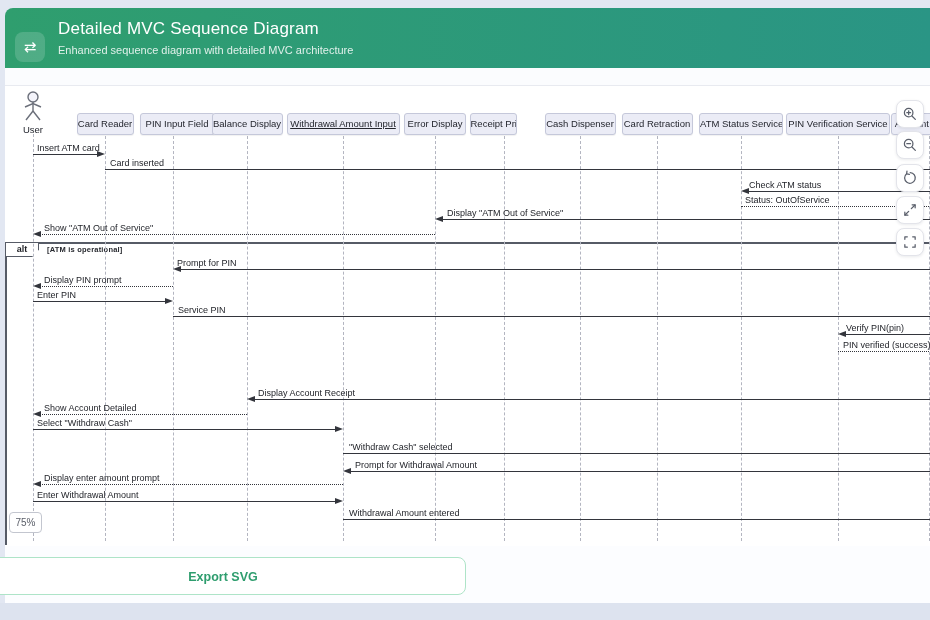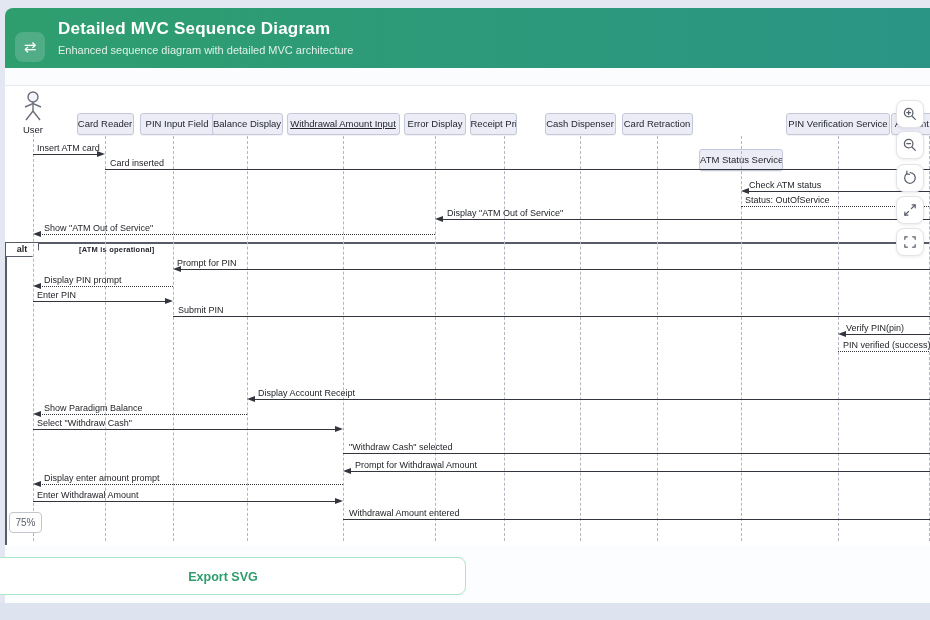--- a/index.html
+++ b/index.html
@@ -5,21 +5,21 @@
   html,body{margin:0;padding:0;}
   body{font-family:"Liberation Sans","DejaVu Sans",sans-serif;}
   #page{position:relative;width:930px;height:620px;background:#e2e7f2;overflow:hidden;}
 
   
   #panel-mid{position:absolute;left:5px;top:68px;width:925px;height:17px;background:#fbfcfe;}
   #header{position:absolute;left:5px;top:8px;width:925px;height:60px;
           background:linear-gradient(90deg,#2f9e6e,#2a9585);border-radius:8px 0 0 0;}
   #header .hicon{position:absolute;left:10px;top:24px;width:30px;height:30px;border-radius:8px;
           background:rgba(255,255,255,0.16);color:#fff;font-size:15px;line-height:30px;text-align:center;}
-  #header .htitle{position:absolute;left:53px;top:11px;color:#fff;font-size:17px;font-weight:bold;letter-spacing:.2px;}
+  #header .htitle{position:absolute;left:53px;top:11px;color:#fff;font-size:17px;font-weight:normal;letter-spacing:.2px;}
   #header .hsub{position:absolute;left:53px;top:36px;color:rgba(255,255,255,.85);font-size:11px;}
 
   
   #diagram-card{position:absolute;left:5px;top:85px;width:925px;height:460px;background:#fff;
           border-top:1px solid #e8eaf0;border-bottom:1px solid #dfe2ea;overflow:hidden;}
   #diagram-layer{position:absolute;left:0;top:0;width:925px;height:460px;}
 
   .participant{position:absolute;height:22px;background:#ebecf6;border:1px solid #c5c8da;border-radius:3px;
           box-sizing:border-box;font-size:9.5px;color:#24262e;text-align:center;line-height:20px;
           white-space:nowrap;overflow:hidden;box-shadow:0 1px 1px rgba(0,0,0,.06);}
@@ -34,21 +34,21 @@
   .arrowhead{position:absolute;width:0;height:0;border-top:3.5px solid transparent;border-bottom:3.5px solid transparent;}
   .arrowhead.left{border-right:8px solid #33353c;}
   .arrowhead.right{border-left:8px solid #33353c;}
 
   
   #alt-top{position:absolute;left:0;top:156px;width:925px;height:0;border-top:2px solid #565b66;}
   #alt-left{position:absolute;left:0;top:156px;width:0;height:303px;border-left:2px solid #565b66;}
   #alt-label{position:absolute;left:0;top:156px;width:34px;height:15px;background:#fff;border:1.6px solid #565b66;
           box-sizing:border-box;font-size:9px;font-weight:bold;color:#1d1f24;text-align:center;line-height:12px;
           clip-path:polygon(0 0,100% 0,100% 52%,80% 100%,0 100%);}
-  #alt-cond{position:absolute;left:42px;top:159px;font-size:7.5px;font-weight:bold;color:#26282e;letter-spacing:.2px;margin-left:32px;}
+  #alt-cond{position:absolute;left:42px;top:159px;font-size:7.5px;font-weight:bold;color:#26282e;letter-spacing:.2px;}
 
   
   #zoom-badge{position:absolute;left:9px;top:512px;width:33px;height:21px;background:#fff;border:1px solid #c3c6cf;
           border-radius:4px;font-size:10px;color:#5a5e68;text-align:center;line-height:20px;box-sizing:border-box;}
 
   
   .ctrl{position:absolute;left:896px;width:28px;height:28px;background:#fff;border:1px solid #e3e4ea;border-radius:8px;
           box-shadow:0 1px 3px rgba(40,50,70,.10);cursor:pointer;box-sizing:border-box;}
   .ctrl svg{position:absolute;left:5px;top:5px;width:16px;height:16px;}
   .ctrl svg *{fill:none;stroke:#5a5f6b;stroke-width:1.4;stroke-linecap:round;stroke-linejoin:round;}
@@ -96,21 +96,21 @@
         <div class="participant" style="left: 281.5px; top: 27px; width: 113px; text-decoration: underline;">Withdrawal Amount Input</div>
         <div class="lifeline" style="left: 338px; top: 50px; height: 405px;"></div>
         <div class="participant" style="left: 399px; top: 27px; width: 62px;">Error Display</div>
         <div class="lifeline" style="left: 430px; top: 50px; height: 405px;"></div>
         <div class="participant" style="left: 464.5px; top: 27px; width: 47px;">Receipt Printer</div>
         <div class="lifeline" style="left: 499px; top: 50px; height: 405px;"></div>
         <div class="participant" style="left: 539.5px; top: 27px; width: 71px;">Cash Dispenser</div>
         <div class="lifeline" style="left: 575px; top: 50px; height: 405px;"></div>
         <div class="participant" style="left: 616.5px; top: 27px; width: 71px;">Card Retraction</div>
         <div class="lifeline" style="left: 652px; top: 50px; height: 405px;"></div>
-        <div class="participant" style="left: 694px; top: 27px; width: 84px; margin-top: 36px;">ATM Status Service</div>
+        <div class="participant" style="left: 694px; top: 27px; width: 84px;">ATM Status Service</div>
         <div class="lifeline" style="left: 736px; top: 50px; height: 405px;"></div>
         <div class="participant" style="left: 781px; top: 27px; width: 104px;">PIN Verification Service</div>
         <div class="lifeline" style="left: 833px; top: 50px; height: 405px;"></div>
         <div class="participant" style="left: 886px; top: 27px; width: 76px;">Account Service</div>
         <div class="lifeline" style="left: 924px; top: 50px; height: 405px;"></div>
         <div class="msg-line solid" style="left: 28px; top: 68px; width: 65px;"></div>
         <div class="arrowhead right" style="left: 92px; top: 65px;"></div>
         <div class="msg-label" style="left: 32px; top: 56.5px;">Insert ATM card</div>
         <div class="msg-line solid" style="left: 100px; top: 83px; width: 830px;"></div>
         <div class="msg-label" style="left: 105px; top: 71.5px;">Card inserted</div>
@@ -128,32 +128,32 @@
         <div class="msg-line solid" style="left: 175px; top: 183px; width: 755px;"></div>
         <div class="arrowhead left" style="left: 168px; top: 180px;"></div>
         <div class="msg-label" style="left: 172px; top: 171.5px; text-align: right;">Prompt for PIN</div>
         <div class="msg-line dotted" style="left: 35px; top: 200px; width: 133px;"></div>
         <div class="arrowhead left" style="left: 28px; top: 197px;"></div>
         <div class="msg-label" style="left: 39px; top: 188.5px;">Display PIN prompt</div>
         <div class="msg-line solid" style="left: 28px; top: 215px; width: 133px;"></div>
         <div class="arrowhead right" style="left: 160px; top: 212px;"></div>
         <div class="msg-label" style="left: 32px; top: 203.5px;">Enter PIN</div>
         <div class="msg-line solid" style="left: 168px; top: 230px; width: 762px;"></div>
-        <div class="msg-label" style="left: 173px; top: 218.5px;">Submit PIN</div>
+        <div class="msg-label" style="left: 173px; top: 218.5px;">Service PIN</div>
         <div class="msg-line solid" style="left: 840px; top: 248px; width: 90px;"></div>
         <div class="arrowhead left" style="left: 833px; top: 245px;"></div>
         <div class="msg-label" style="left: 841px; top: 236.5px;">Verify PIN(pin)</div>
         <div class="msg-line dotted" style="left: 833px; top: 265px; width: 97px;"></div>
         <div class="msg-label" style="left: 838px; top: 253.5px;">PIN verified (success)</div>
         <div class="msg-line solid" style="left: 249px; top: 313px; width: 681px;"></div>
         <div class="arrowhead left" style="left: 242px; top: 310px;"></div>
         <div class="msg-label" style="left: 253px; top: 301.5px;">Display Account Receipt</div>
         <div class="msg-line dotted" style="left: 35px; top: 328px; width: 207px;"></div>
         <div class="arrowhead left" style="left: 28px; top: 325px;"></div>
-        <div class="msg-label" style="left: 39px; top: 316.5px;">Show Paradigm Balance</div>
+        <div class="msg-label" style="left: 39px; top: 316.5px;">Show Account Detailed</div>
         <div class="msg-line solid" style="left: 28px; top: 343px; width: 303px;"></div>
         <div class="arrowhead right" style="left: 330px; top: 340px;"></div>
         <div class="msg-label" style="left: 32px; top: 331.5px;">Select "Withdraw Cash"</div>
         <div class="msg-line solid" style="left: 338px; top: 367px; width: 592px;"></div>
         <div class="msg-label" style="left: 344px; top: 355.5px;">"Withdraw Cash" selected</div>
         <div class="msg-line solid" style="left: 345px; top: 385px; width: 585px;"></div>
         <div class="arrowhead left" style="left: 338px; top: 382px;"></div>
         <div class="msg-label" style="left: 350px; top: 373.5px;">Prompt for Withdrawal Amount</div>
         <div class="msg-line dotted" style="left: 35px; top: 398px; width: 303px;"></div>
         <div class="arrowhead left" style="left: 28px; top: 395px;"></div>

